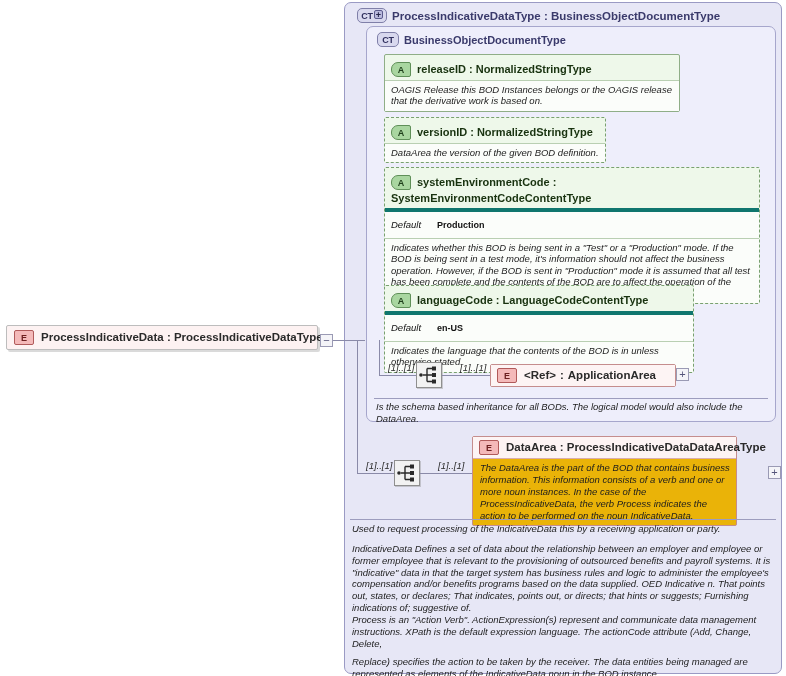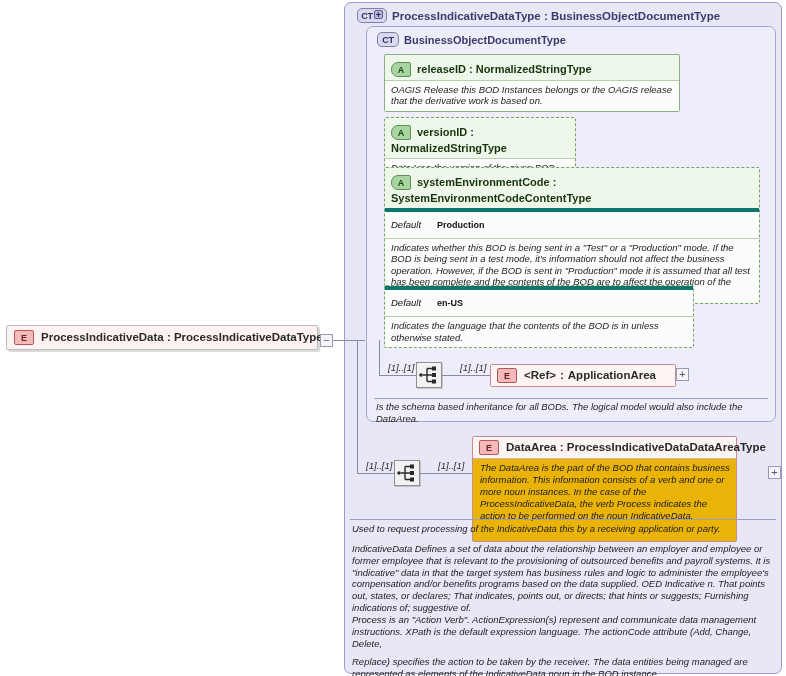--- a/index.html
+++ b/index.html
@@ -166,21 +166,21 @@
     font-size: 11.5px;
     font-weight: bold;
     color: #2a2a2a;
     line-height: 15px;
     white-space: nowrap;
   }
   .elem-head .lbl { vertical-align: middle; margin-left: 7px; }
   .elem-head .sep { margin: 0 4px; }
   .elem-body {
     border-top: 1px solid #d9adad;
-    padding: 3px 6px 20px 7px;
+    padding: 3px 6px 4px 7px;
     font-size: 9.5px;
     font-style: italic;
     color: #1d1d1d;
     line-height: 11.8px;
   }
 
   
   #root-elem {
     left: 6px; top: 325px;
     width: 312px;
@@ -257,38 +257,41 @@
 
 <div class="line-h" style="left:333px; top:340px; width:32px;"></div>
 
 <div class="attr-box solid" style="left:384px; top:54px; width:296px;">
   <div class="attr-head">
     <span class="badge badge-a">A</span><span class="lbl">releaseID : NormalizedStringType</span>
   </div>
   <div class="attr-body">OAGIS Release this BOD Instances belongs or the OAGIS release that the derivative work is based on.</div>
 </div>
 
-<div class="attr-box" style="left:384px; top:117px; width:192px;">
+<div class="attr-box" style="left:384px; top:117px; width:222px;">
   <div class="attr-head">
     <span class="badge badge-a">A</span><span class="lbl">versionID : NormalizedStringType</span>
   </div>
   <div class="attr-body">DataArea the version of the given BOD definition.</div>
 </div>
 
 <div class="attr-box" style="left:384px; top:167px; width:376px;">
   <div class="attr-head">
     <span class="badge badge-a">A</span><span class="lbl">systemEnvironmentCode : SystemEnvironmentCodeContentType</span>
   </div>
   <div class="attr-default">
     <span class="dk">Default</span><span class="dv">Production</span>
   </div>
   <div class="attr-body">Indicates whether this BOD is being sent in a "Test" or a "Production" mode. If the BOD is being sent in a test mode, it's information should not affect the business operation. However, if the BOD is sent in "Production" mode it is assumed that all test has been complete and the contents of the BOD are to affect the operation of the receiving business application(s).</div>
 </div>
 
 <div class="attr-box" style="left:384px; top:285px; width:310px;">
+  <div class="attr-head">
+    <span class="badge badge-a">A</span><span class="lbl">languageCode : LanguageCodeContentType</span>
+  </div>
   <div class="attr-default">
     <span class="dk">Default</span><span class="dv">en-US</span>
   </div>
   <div class="attr-body">Indicates the language that the contents of the BOD is in unless otherwise stated.</div>
 </div>
 
 <div class="line-v" style="left:379px; top:340px; height:35px;"></div>
 <div class="line-h" style="left:379px; top:375px; width:37px;"></div>
 <div class="occ" style="left:388px; top:362px;">[1]..[1]</div>
 

